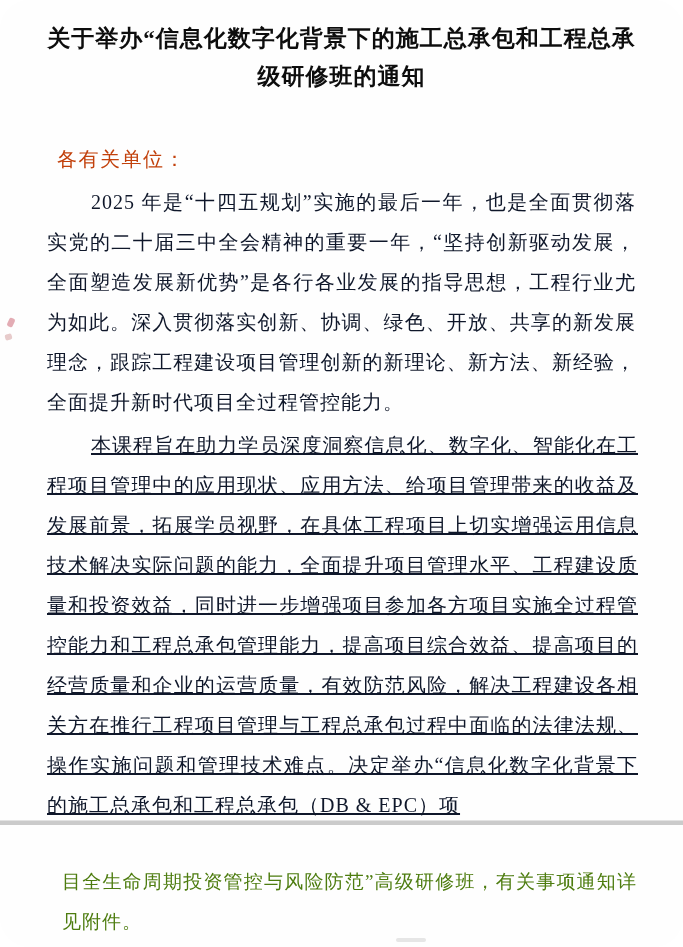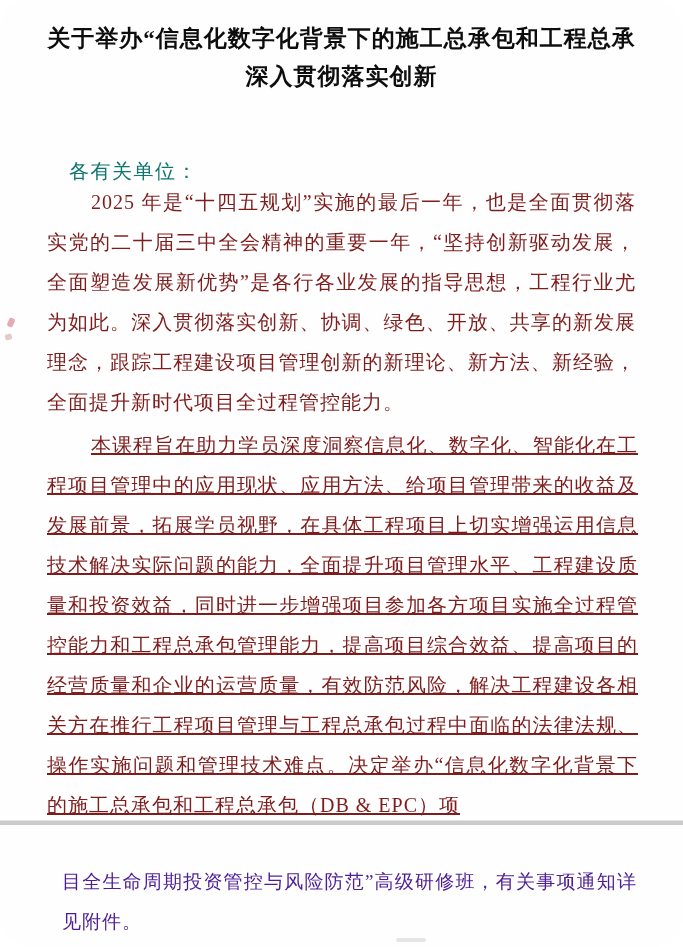--- a/index.html
+++ b/index.html
@@ -30,32 +30,32 @@
     color: #0d0d0d;
   }
   .title .tline {
     display: block;
   }
   .salutation {
     position: absolute;
     top: 146px;
     left: 57px;
     right: 48px;
-    margin: 12px;
+    margin: 0;
     font-size: 20px;
     line-height: 26px;
     letter-spacing: 1.5px;
-    color: #0f766e;
+    color: #c2410c;
   }
   .para {
     margin: 0;
     font-size: 20px;
     line-height: 40px;
     letter-spacing: 1px;
-    color: #7f1d1d;
+    color: #0f172a;
     text-align: justify;
     text-justify: inter-ideograph;
     word-break: break-all;
   }
   .para-1 {
     position: absolute;
     top: 182px;
     left: 47px;
     right: 47px;
     text-indent: 2.2em;
@@ -78,21 +78,21 @@
     box-shadow: 0 -1px 0 #e3e3e3;
   }
   .para-continuation {
     position: absolute;
     top: 862px;
     left: 62px;
     right: 46px;
     font-size: 19px;
     line-height: 40px;
     letter-spacing: 1px;
-    color: #4c1d95;
+    color: #4d7c0f;
     text-indent: 0;
   }
   .scan-mark {
     position: absolute;
     border-radius: 2px;
   }
   .scan-mark-a {
     top: 318px;
     left: 8px;
     width: 6px;
@@ -120,21 +120,21 @@
 </style>
 </head>
 <body>
 
 <div class="screen">
 
   <div class="page">
 
     <h1 class="title">
       <span class="tline">关于举办“信息化数字化背景下的施工总承包和工程总承</span>
-      <span class="tline">深入贯彻落实创新</span>
+      <span class="tline">级研修班的通知</span>
     </h1>
 
     <p class="salutation">各有关单位：</p>
 
     <p class="para para-1">2025 年是“十四五规划”实施的最后一年，也是全面贯彻落实党的二十届三中全会精神的重要一年，“坚持创新驱动发展，全面塑造发展新优势”是各行各业发展的指导思想，工程行业尤为如此。深入贯彻落实创新、协调、绿色、开放、共享的新发展理念，跟踪工程建设项目管理创新的新理论、新方法、新经验，全面提升新时代项目全过程管控能力。</p>
 
     <p class="para para-2">本课程旨在助力学员深度洞察信息化、数字化、智能化在工程项目管理中的应用现状、应用方法、给项目管理带来的收益及发展前景，拓展学员视野，在具体工程项目上切实增强运用信息技术解决实际问题的能力，全面提升项目管理水平、工程建设质量和投资效益，同时进一步增强项目参加各方项目实施全过程管控能力和工程总承包管理能力，提高项目综合效益、提高项目的经营质量和企业的运营质量，有效防范风险，解决工程建设各相关方在推行工程项目管理与工程总承包过程中面临的法律法规、操作实施问题和管理技术难点。决定举办“信息化数字化背景下的施工总承包和工程总承包（DB &amp; EPC）项</p>
 
     <span class="scan-mark scan-mark-a"></span>
     <span class="scan-mark scan-mark-b"></span>

